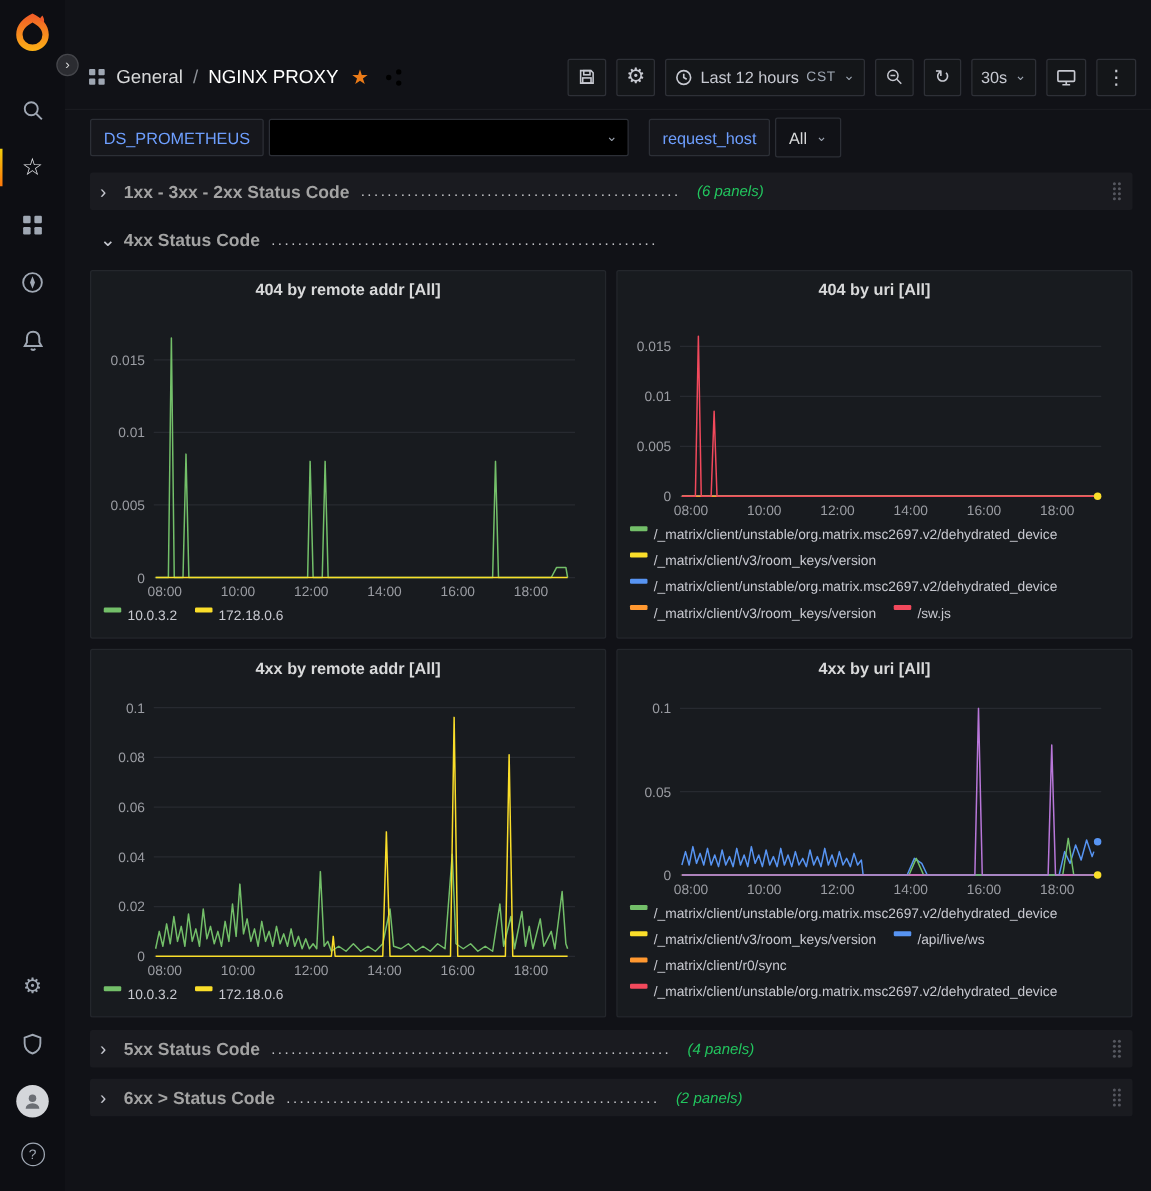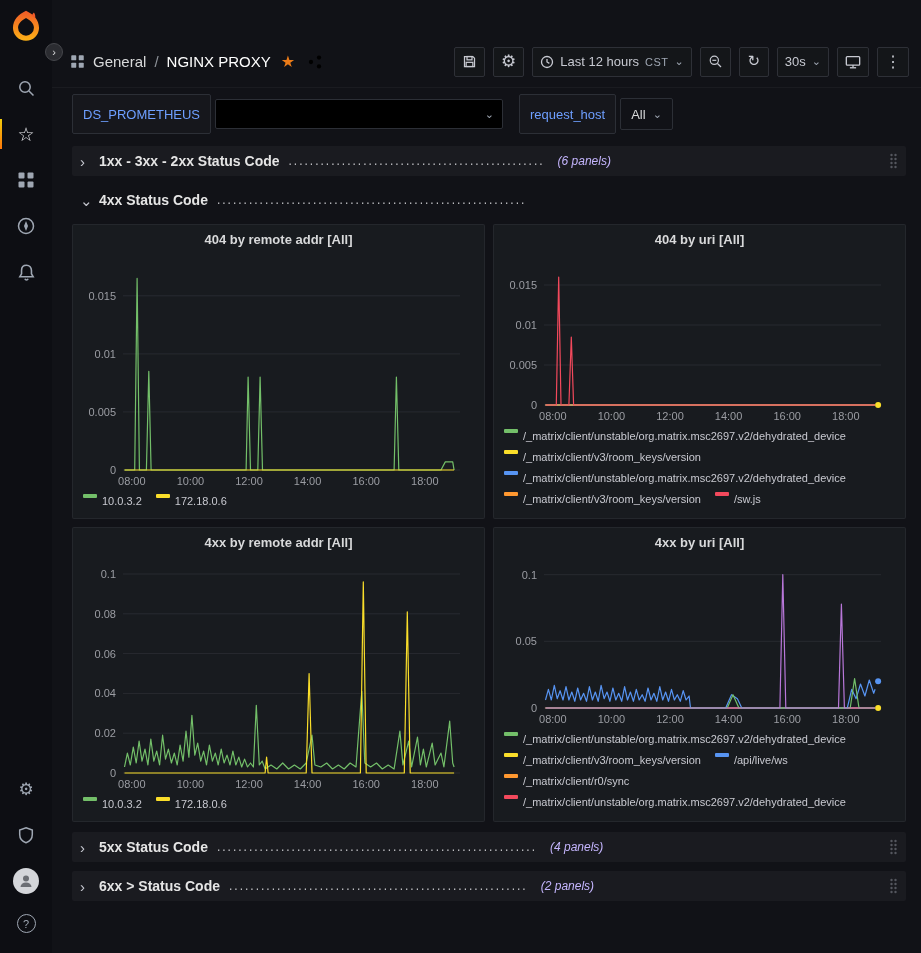--- a/index.html
+++ b/index.html
@@ -73,44 +73,44 @@
   .hbtn svg { stroke:#c7c9d1; fill:none; stroke-width:1.5; }
   .hbtn .tz { font-size:11px; color:#9fa7b3; letter-spacing:0.5px; }
   .chev { font-size:11px; color:#9fa7b3; line-height:1; }
   .kebab { font-size:16px; letter-spacing:0; }
   .glyph-refresh { font-size:15px; line-height:1; }
 
   
   .subbar { flex:none; display:flex; align-items:center; gap:16px; padding:6px 12px 10px 20px; }
   .var-group { display:flex; align-items:center; gap:4px; }
   .var-label {
-    font-size:13px; color:#6e9fff; padding:6px 10px; height:40px; display:flex; align-items:center;
+    font-size:13px; color:#6e9fff; padding:6px 10px; height:30px; display:flex; align-items:center;
     background:#16171c; border:1px solid #2c2f36; border-radius:2px;
   }
   .var-value-redacted {
     width:288px; height:30px; background:#000000; border:1px solid #2c2f36; border-radius:2px;
     display:flex; align-items:center; justify-content:flex-end; padding:0 8px;
     color:#c7c9d1; cursor:pointer;
   }
   .var-value {
     height:32px; padding:0 10px; background:#111217; border:1px solid #2c2f36; border-radius:2px;
     color:#d8d9da; display:flex; align-items:center; gap:7px; cursor:pointer;
   }
 
   
   .dashboard { flex:1; padding:2px 15px 0 20px; overflow:hidden; }
   .row-header {
     height:30px; display:flex; align-items:center; gap:9px; padding:0 8px;
     background:#1a1b20; border-radius:2px; margin-bottom:9px; cursor:pointer; overflow:hidden;
   }
   .row-header.expanded { background:transparent; margin-top:4px; }
   .row-chevron { color:#c7c9d1; font-size:15px; line-height:1; width:10px; flex:none; }
-  .row-title { font-size:14px; font-weight:700; color:#e5e5e5; white-space:nowrap; flex:none; }
+  .row-title { font-size:14px; font-weight:700; color:#a3a3a3; white-space:nowrap; flex:none; }
   .row-dots { color:rgba(224,225,228,0.85); letter-spacing:2px; font-size:12px; white-space:nowrap; overflow:hidden; flex:none; }
-  .row-count { font-style:italic; font-size:12px; color:#c4b5fd; white-space:nowrap; margin-left:4px; flex:none; }
+  .row-count { font-style:italic; font-size:12px; color:#22c55e; white-space:nowrap; margin-left:4px; flex:none; }
   .drag-handle { margin-left:auto; cursor:move; display:flex; flex:none; opacity:0.9; }
 
   .panels-grid { display:grid; grid-template-columns:1fr 1fr; gap:8px; margin-bottom:10px; }
   .panel {
     height:295px; background:#181b1f; border:1px solid rgba(204,204,220,0.07); border-radius:2px;
     display:flex; flex-direction:column; overflow:hidden;
   }
   .panel-title {
     flex:none; height:28px; display:flex; align-items:center; justify-content:center;
     font-size:13px; font-weight:600; color:#d8d9da; cursor:pointer;

